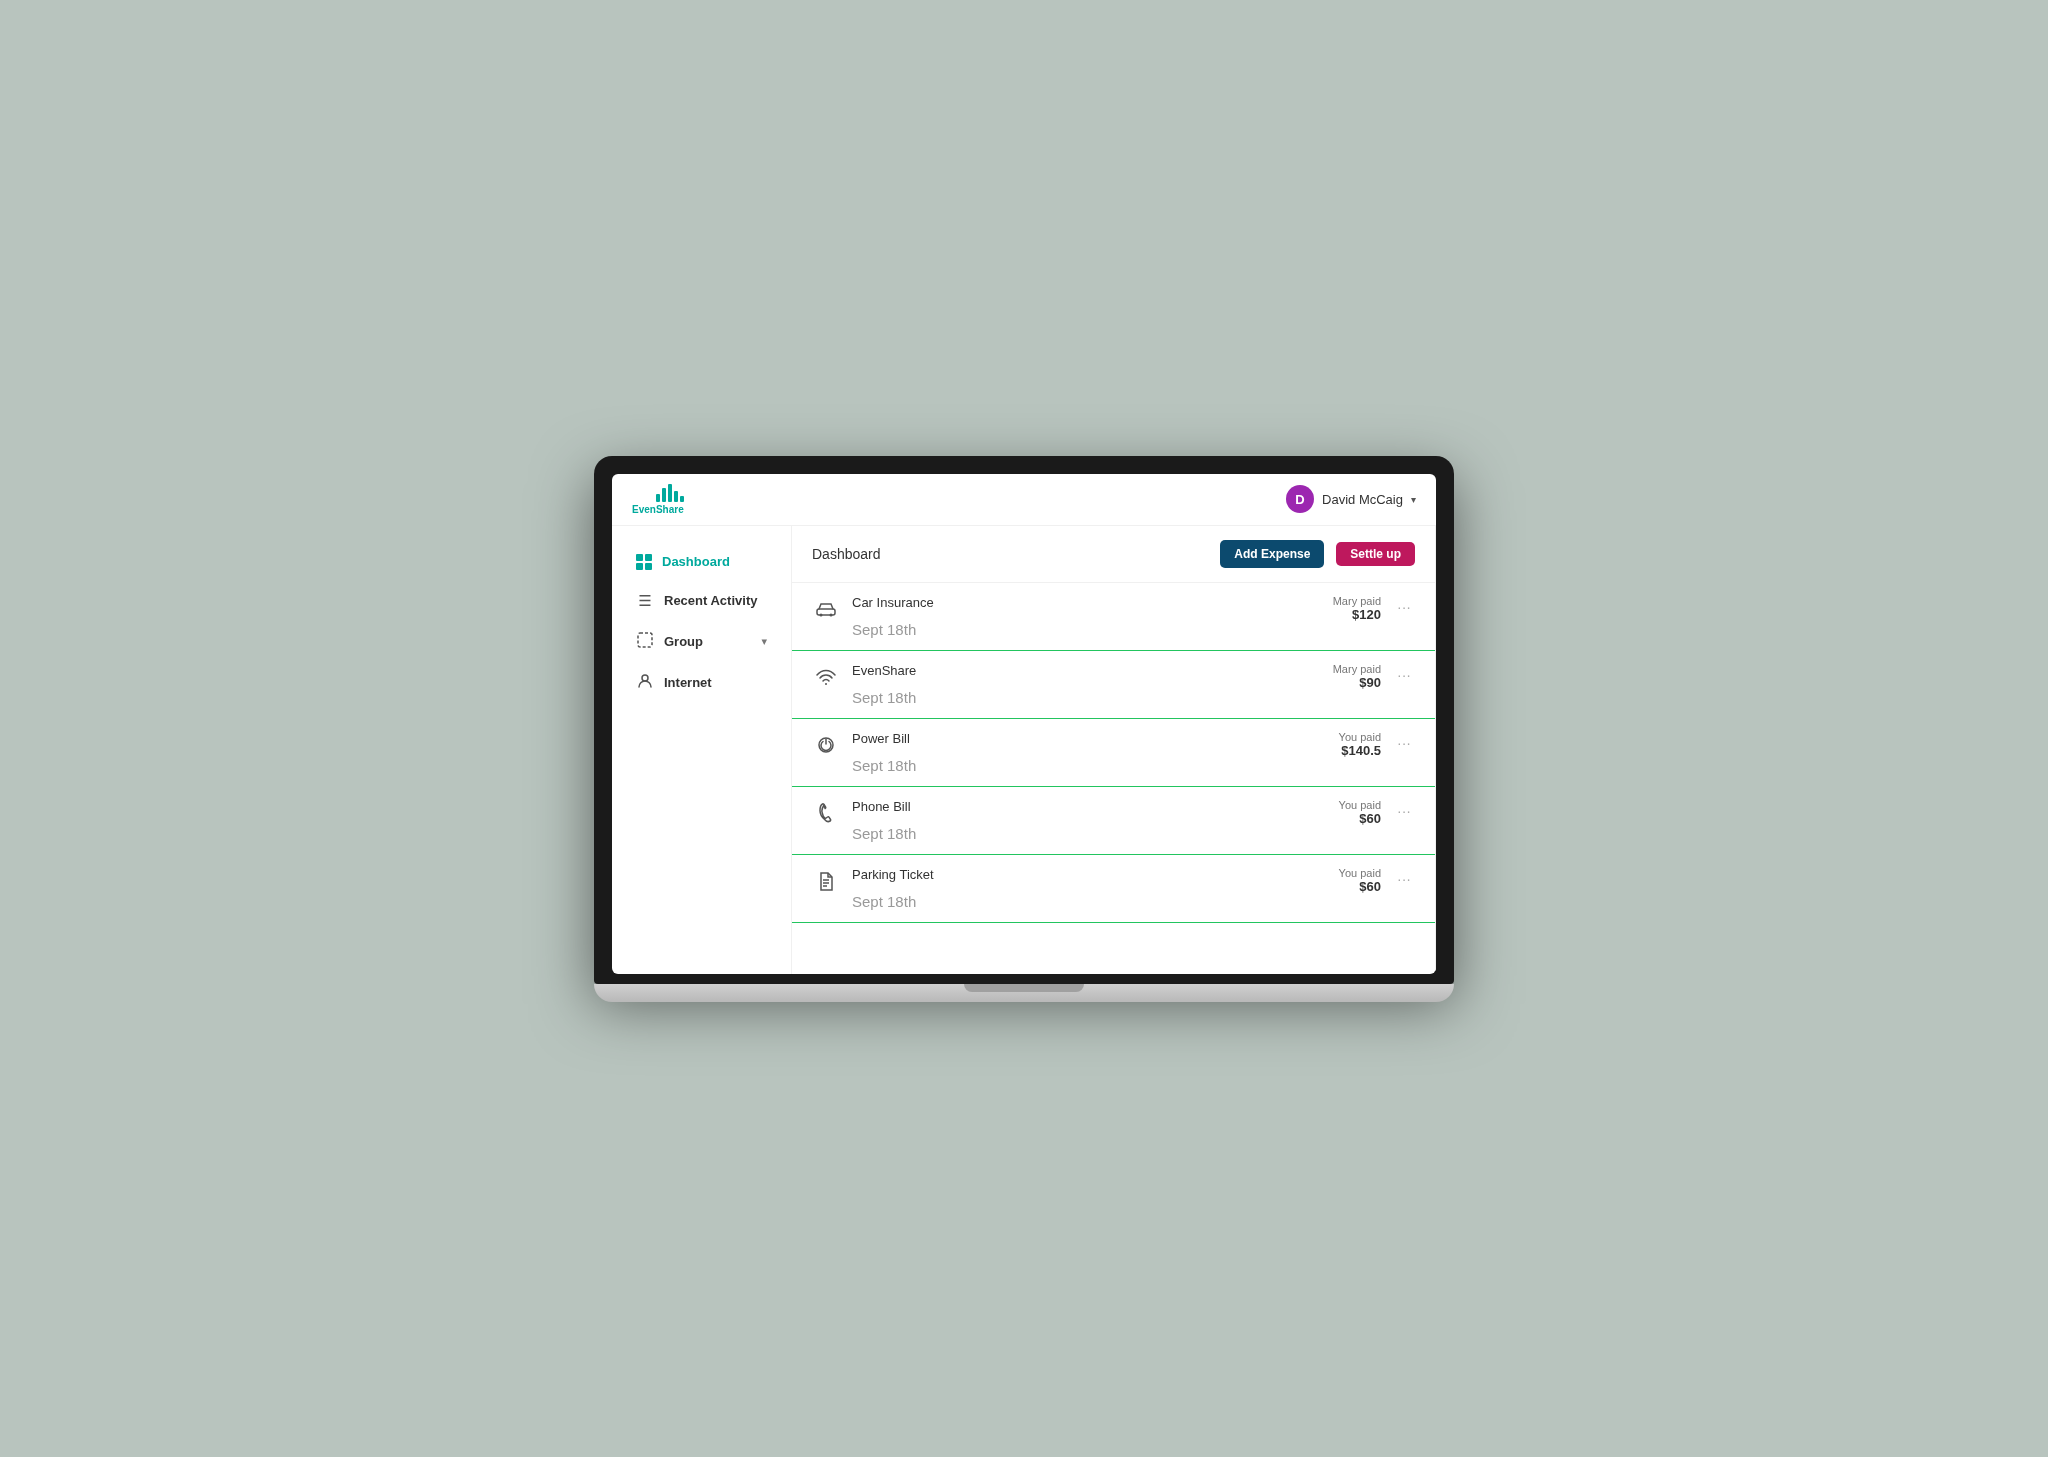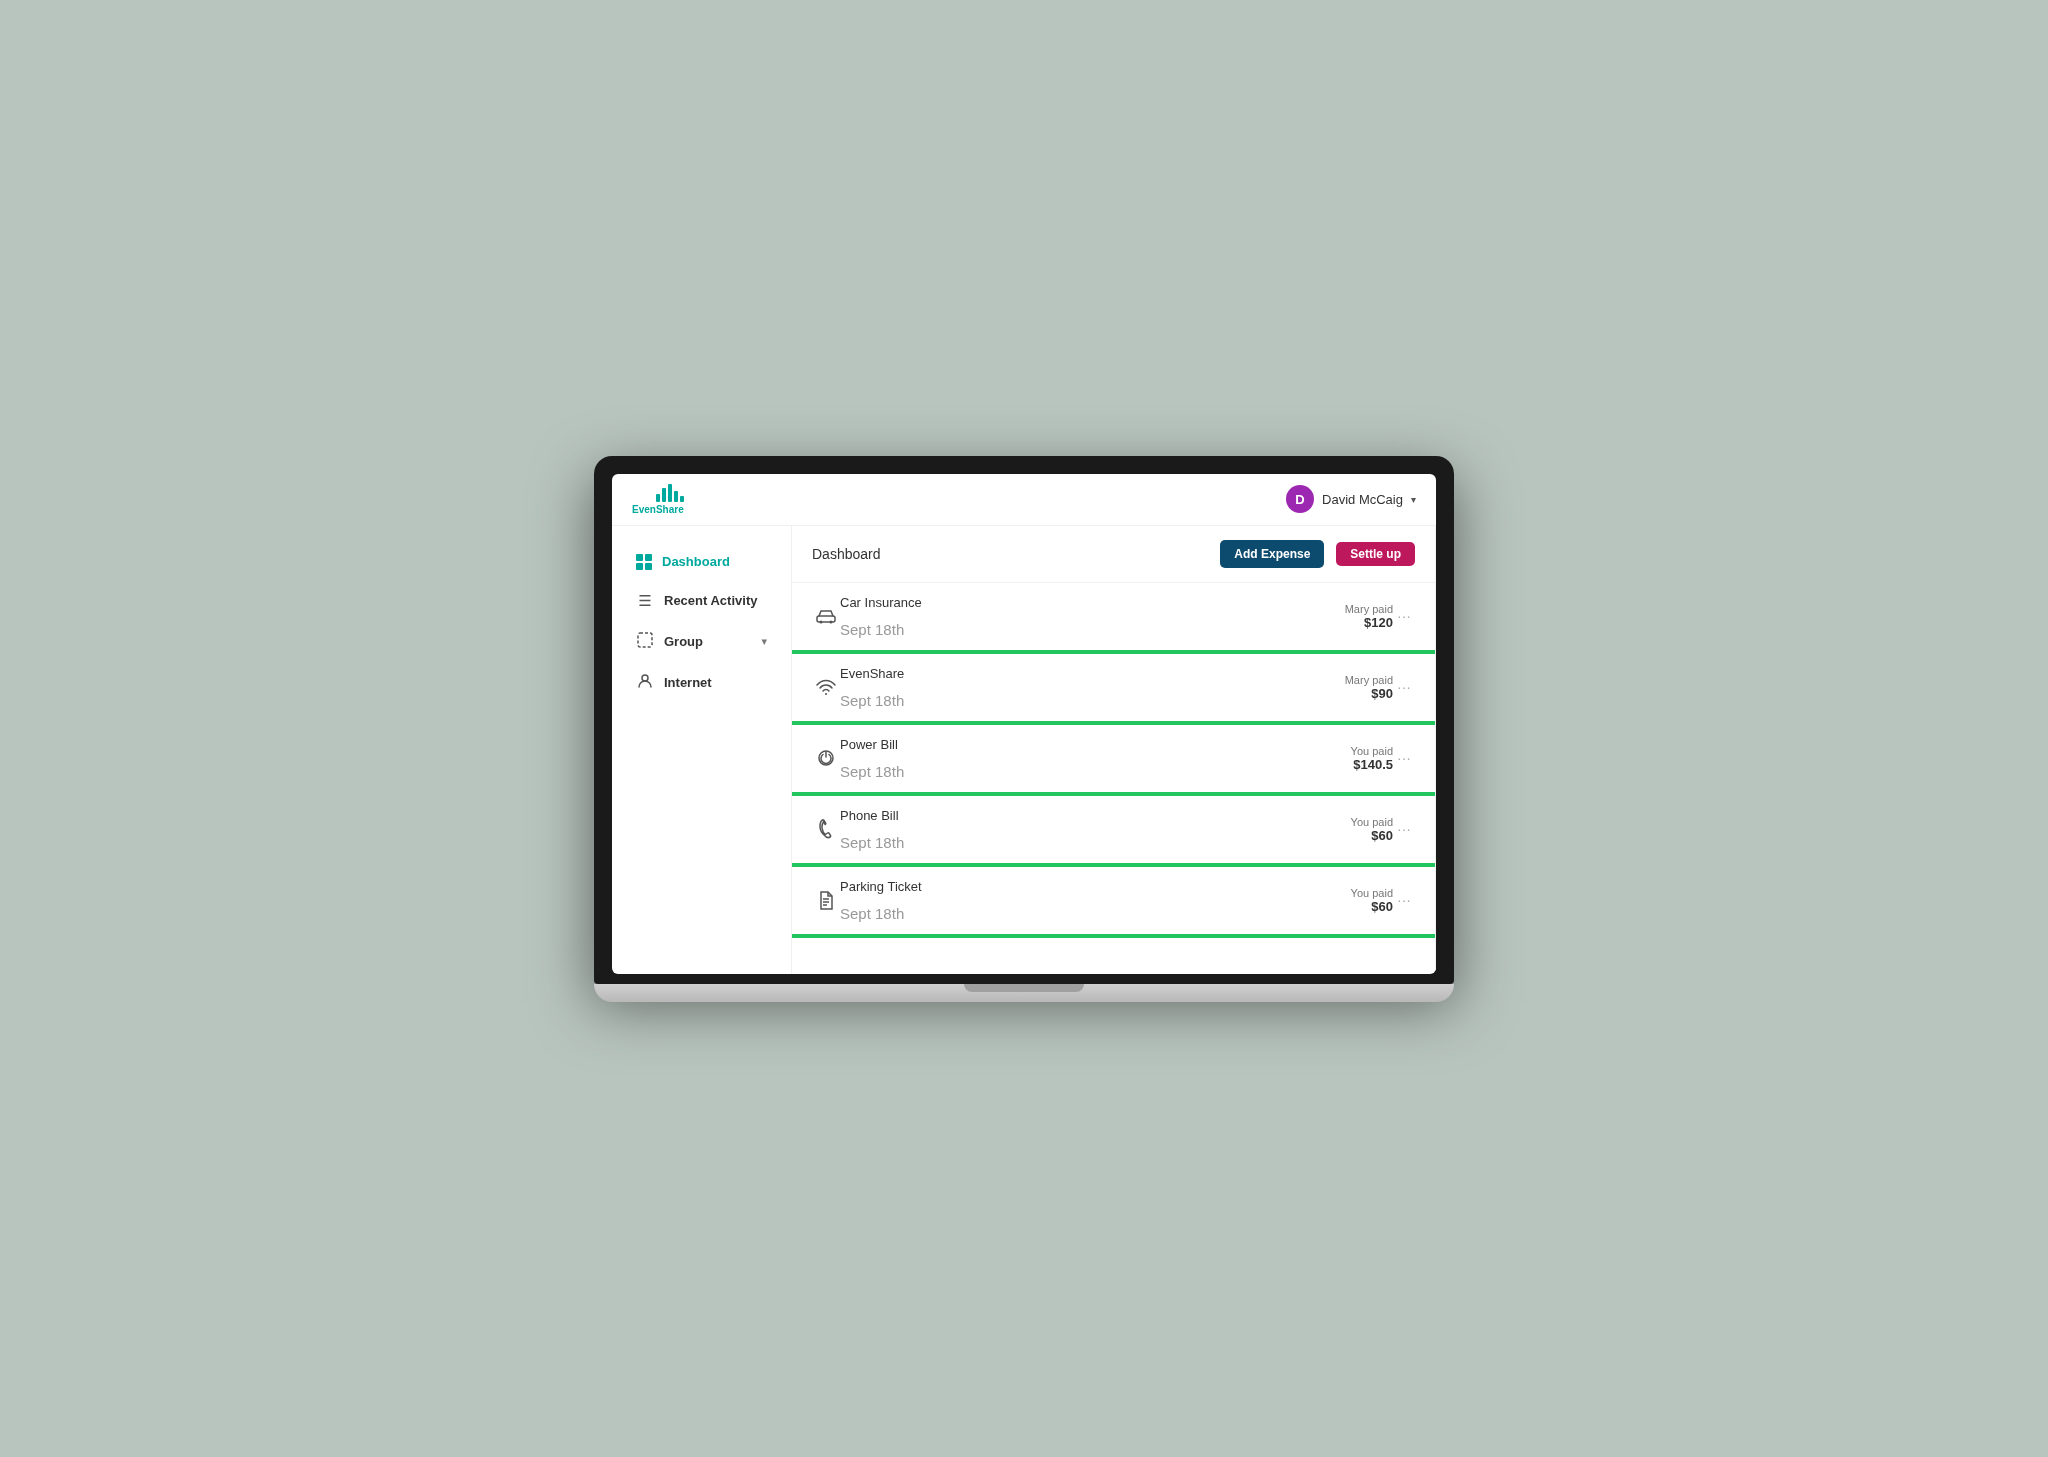--- a/index.html
+++ b/index.html
@@ -235,23 +235,24 @@
       cursor: pointer;
     }
 
     
     .expense-list {
       overflow-y: auto;
     }
 
     .expense-item {
       display: flex;
-      align-items: center;
+      align-items: flex-start;
       padding: 12px 20px;
-      border-bottom: 4px solid #22c55e;
+      border-bottom: 1px solid #22c55e;
+      gap: 12px;
     }
 
     .expense-icon {
       width: 28px;
       height: 28px;
       display: flex;
       align-items: center;
       justify-content: center;
       font-size: 16px;
       color: #555;

